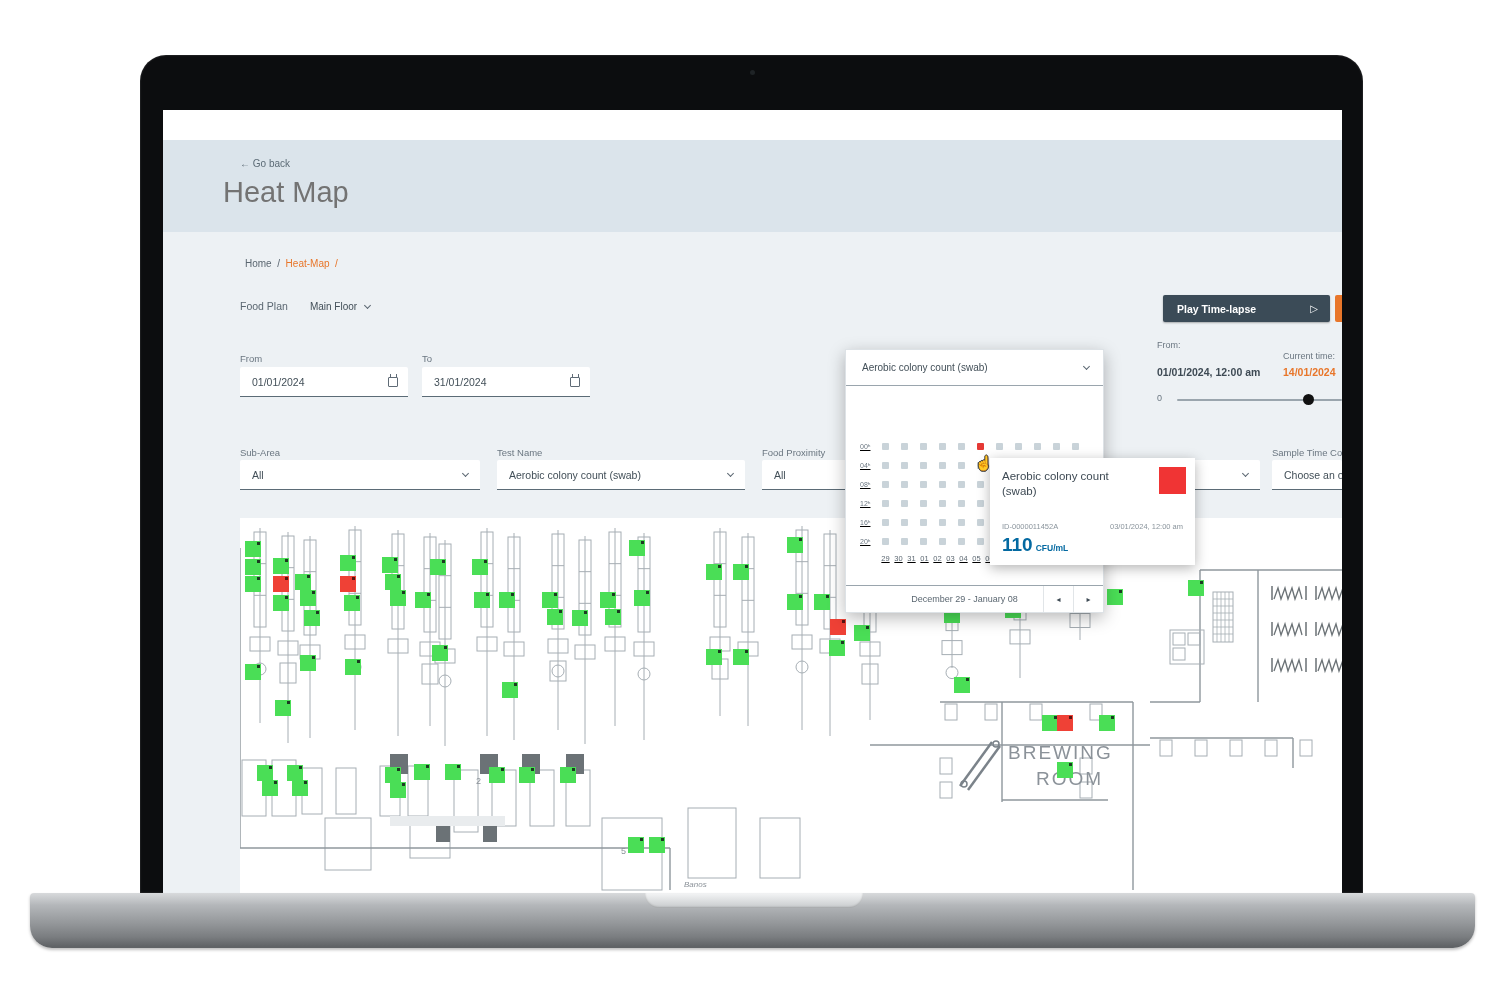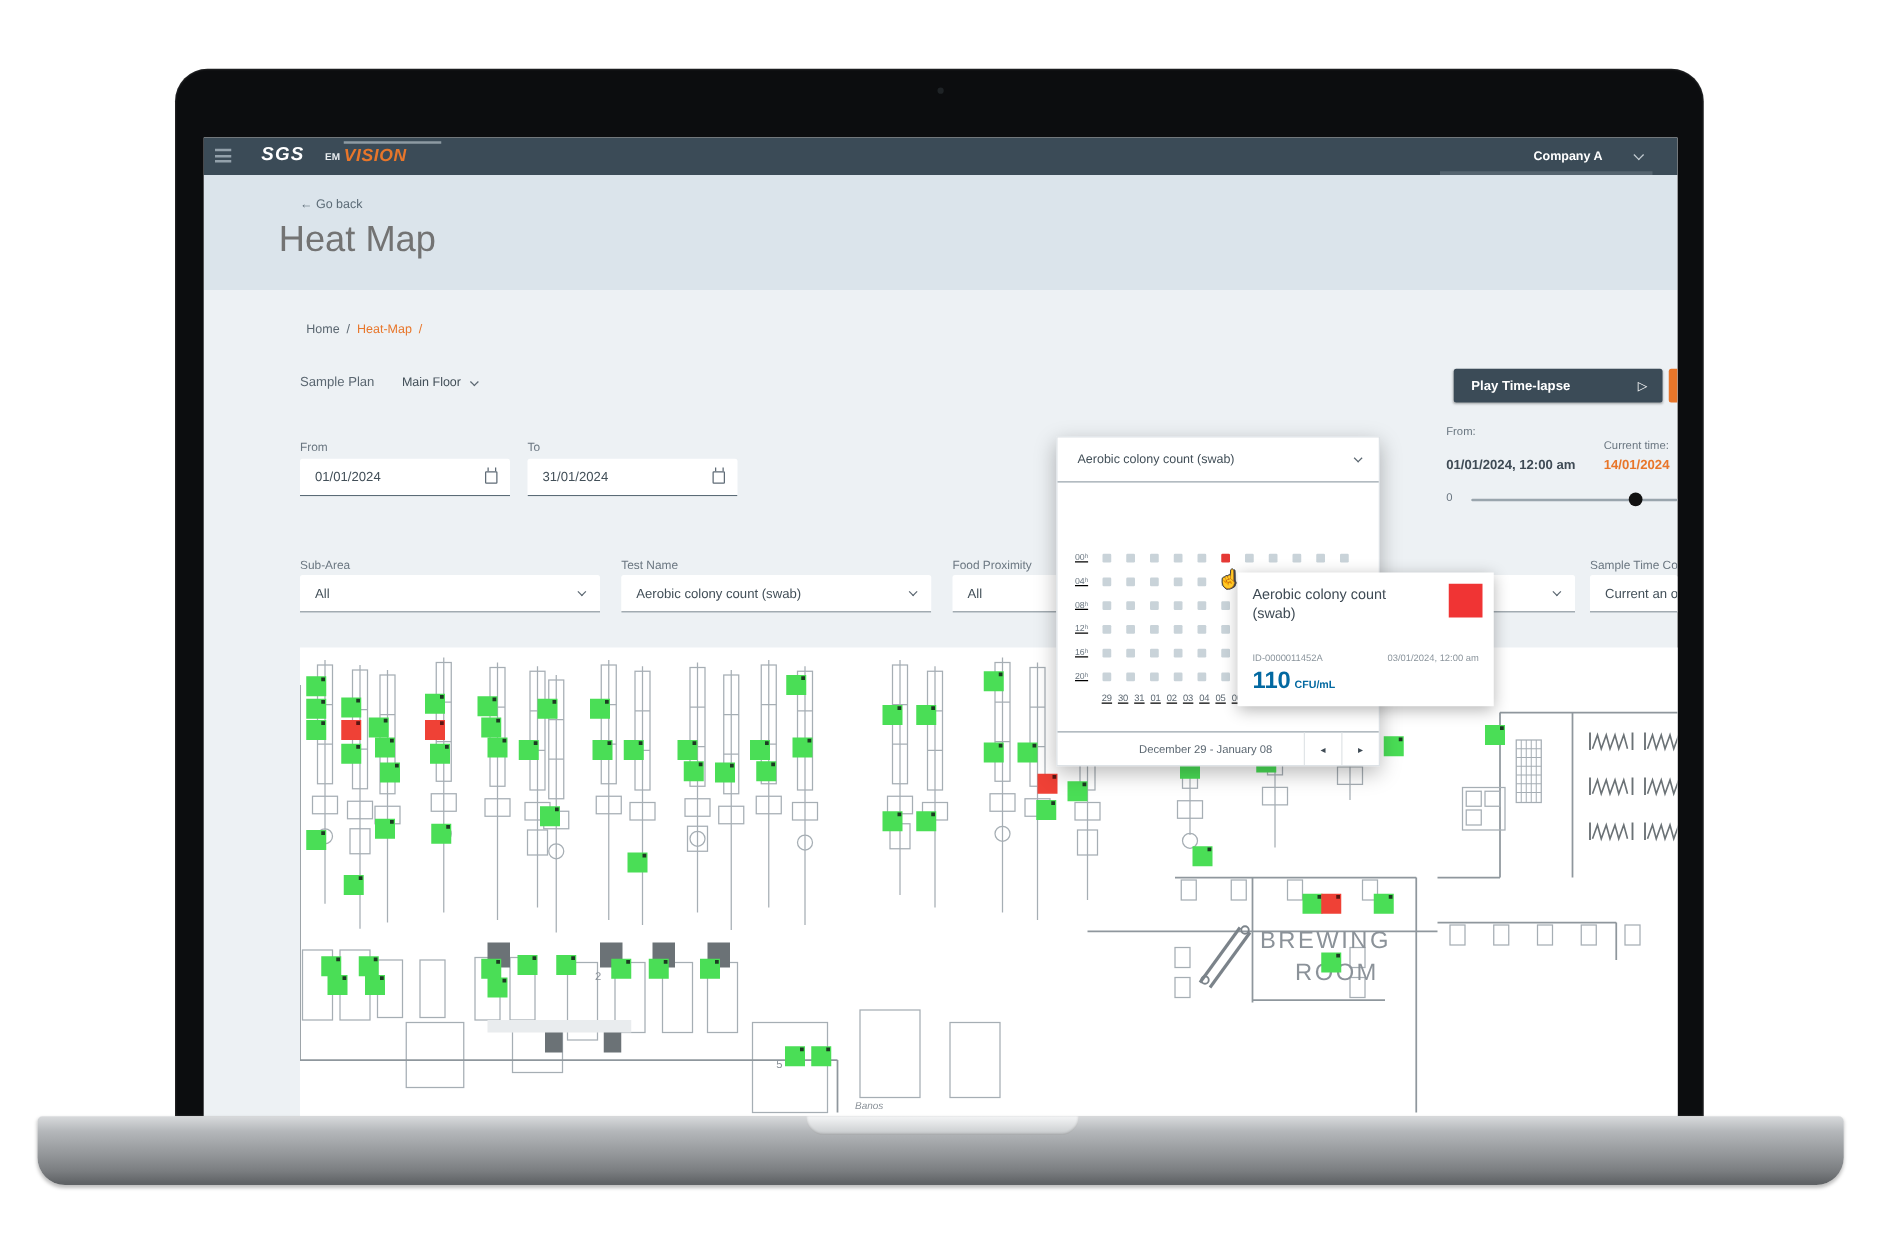--- a/index.html
+++ b/index.html
@@ -99,52 +99,36 @@
 </style>
 </head>
 <body>
 
 <div class="stage">
   <div class="bezel"></div>
   <div class="webcam"></div>
 
   <div class="screen">
 
-    <div class="navbar">
-      <div class="burger">
-          <span></span>
-          <span></span>
-          <span></span>
-        </div>
-      <div class="brand-sgs">SGS</div>
-      <div class="vision-bar"></div>
-      <div class="brand-em">EM</div>
-      <div class="brand-vision">VISION</div>
-      <div class="company">
-        <span class="lbl">Company A</span>
-        <span class="chev"></span>
-      </div>
-      <div class="company-underline"></div>
-    </div>
 
     <div class="pagehead"></div>
     <div class="goback">← Go back</div>
     <div class="page-title">Heat Map</div>
 
     <div class="content"></div>
 
     <div class="crumbs">
       <span>Home</span>
       &nbsp;<span>/</span>&nbsp;
       <span class="cur">Heat-Map</span>
       &nbsp;<span class="cur">/</span>
     </div>
 
     <div class="fp-row">
-      <span>Sample Plan</span>
+      <span>Food Plan</span>
       <span class="val">
         <span>Main Floor</span>
         <span class="chev-d"></span>
       </span>
     </div>
 
     <div class="play-btn">
       <span>Play Time-lapse</span>
       <span class="play-icn">▷</span>
     </div>
@@ -183,21 +167,21 @@
     <div class="select" style="left:599px;top:350px;width:240px">
       <span>All</span>
       <span class="chev-d"></span>
     </div>
     <div class="select" style="left:886px;top:350px;width:211px;z-index:4">
       <span></span>
       <span class="chev-d"></span>
     </div>
     <div class="fld-label" style="left:1109px;top:337px;white-space:nowrap">Sample Time Con</div>
     <div class="select" style="left:1109px;top:350px;width:70px;overflow:hidden">
-      <span style="white-space:nowrap">Current an o</span>
+      <span style="white-space:nowrap">Choose an o</span>
     </div>
 
     <div class="canvas">
       <svg id="plan" width="1105" height="375" viewBox="0 0 1105 375">
           <line x1="20" y1="10" x2="20" y2="205" stroke="#a6aeb4" stroke-width="1"></line>
           <rect x="14" y="14" width="12" height="95" stroke="#a6aeb4" stroke-width="1" fill="none"></rect>
           <line x1="14" y1="45.66666666666667" x2="26" y2="45.66666666666667" stroke="#a6aeb4" stroke-width="1"></line>
           <line x1="14" y1="77.33333333333334" x2="26" y2="77.33333333333334" stroke="#a6aeb4" stroke-width="1"></line>
           <rect x="10" y="119" width="20" height="14" stroke="#a6aeb4" stroke-width="1" fill="none"></rect>
           <circle cx="20" cy="151" r="6" stroke="#a6aeb4" stroke-width="1" fill="none"></circle>

